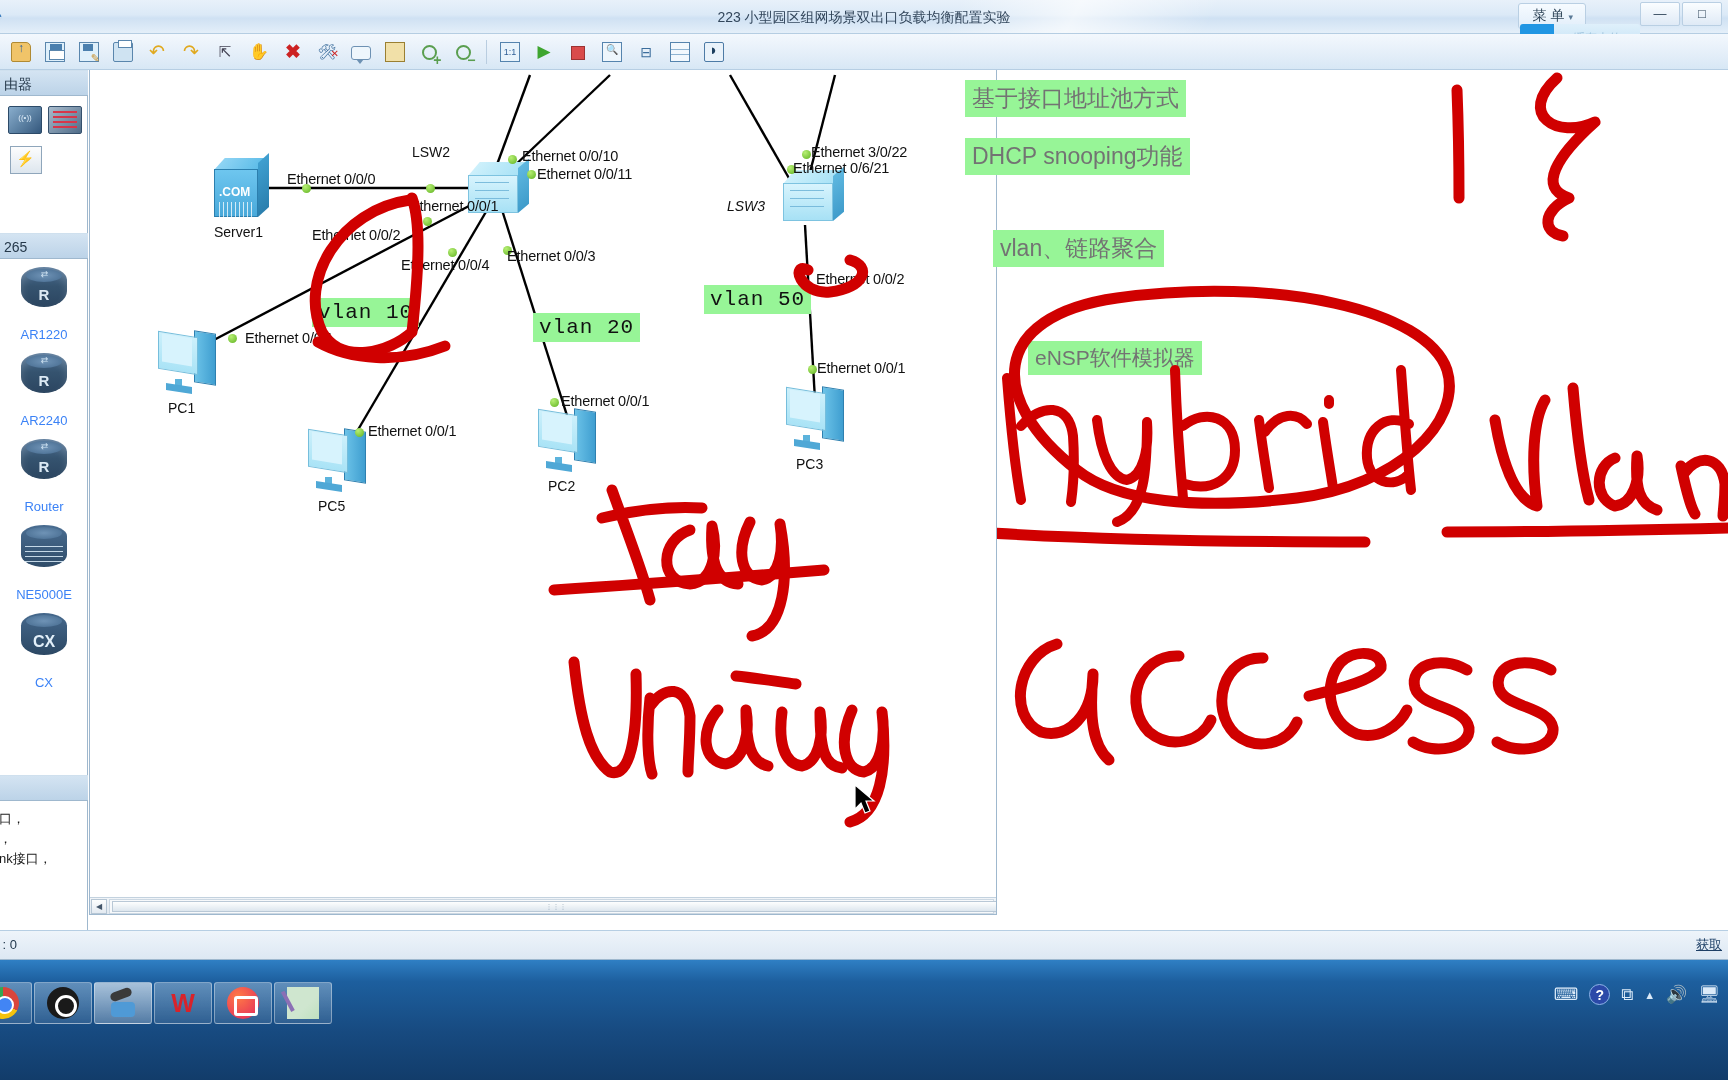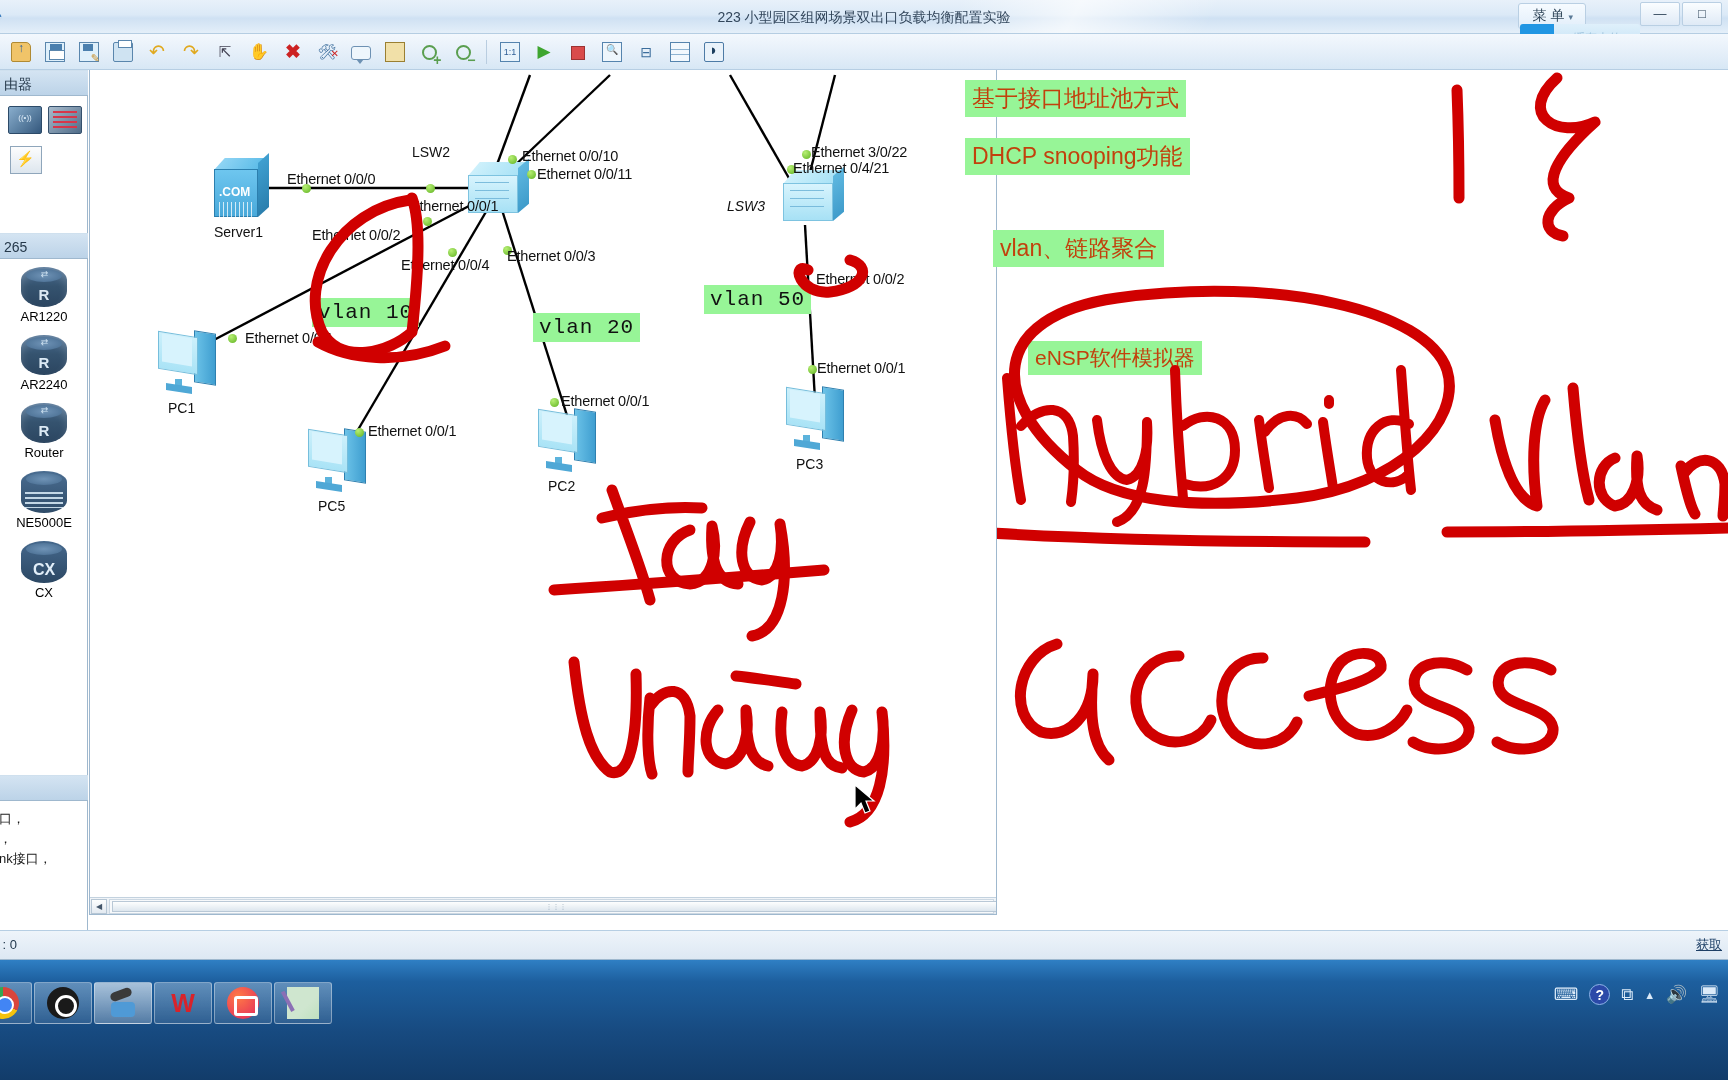--- a/index.html
+++ b/index.html
@@ -164,21 +164,21 @@
   .dev-icon-cx {
     width:46px;height:42px;margin:0 auto;
     background: linear-gradient(to bottom,#45688c 0%, #2c4864 100%);
     border-radius: 50%/30% 30% 34% 34%; position:relative;
   }
   .dev-icon-cx::before{
     content:"";position:absolute;left:5px;top:2px;width:36px;height:12px;
     background: radial-gradient(ellipse at center,#6f93b6,#456a8e); border-radius:50%;
   }
   .dev-icon-cx .cxl{position:absolute;left:0;right:0;bottom:4px;text-align:center;color:#e2eff9;font-size:16px;font-weight:bold;}
-  .dev-label { font-size: 13px; color: #000000; margin-top: 2px; }
+  .dev-label { font-size: 13px; color: #3b82f6; margin-top: 20px; }
 
   .side-sec3 { position: absolute; left: 0; top: 705px; width: 88px; }
   .side-desc { padding: 8px 3px 0 0; font-size: 13px; color: #1a1a1a; line-height: 20px; white-space: nowrap; }
   .side-desc div { margin-left: -14px; }
 
   
   .canvas-wrap {
     position: absolute; left: 89px; top: 70px; width: 908px; height: 845px;
     background: #fff; border: 1px solid #9fb8ce; border-top: none; overflow: hidden;
   }
@@ -253,21 +253,21 @@
 
   .vlan-tag {
     position:absolute; background:#97f597; color:#111;
     font-family:"Liberation Mono","DejaVu Sans Mono",monospace;
     font-size:21px; padding:3px 6px; white-space:nowrap; letter-spacing:1px;
   }
 
   
   .page-white { position:absolute; left:997px; top:70px; width:731px; height:845px; background:#fff; }
   .note-tag {
-    position:absolute; background:#97f597; color:#c2410c;
+    position:absolute; background:#97f597; color:#737373;
     font-size:23px; padding:3px 7px; white-space:nowrap;
     font-family:"Liberation Sans", sans-serif;
   }
 
   
   .statusbar {
     position:absolute; left:0; top:930px; width:1728px; height:30px;
     background: linear-gradient(to bottom,#eef4fa,#dde8f3);
     border-top:1px solid #b6cee3; border-bottom:1px solid #9fb8ce;
     font-size:13px; color:#22384c;
@@ -587,21 +587,21 @@
       <div class="greendot" style="left:718px; top:295px;"></div>
 
       <div class="port-label" style="left:197px; top:101px;">Ethernet 0/0/0</div>
       <div class="port-label" style="left:320px; top:128px;">Ethernet 0/0/1</div>
       <div class="port-label" style="left:222px; top:157px;">Ethernet 0/0/2</div>
       <div class="port-label" style="left:311px; top:187px;">Ethernet 0/0/4</div>
       <div class="port-label" style="left:417px; top:178px;">Ethernet 0/0/3</div>
       <div class="port-label" style="left:432px; top:78px;">Ethernet 0/0/10</div>
       <div class="port-label" style="left:447px; top:96px;">Ethernet 0/0/11</div>
       <div class="port-label" style="left:721px; top:74px;">Ethernet 3/0/22</div>
-      <div class="port-label" style="left:703px; top:90px;">Ethernet 0/4/21</div>
+      <div class="port-label" style="left:703px; top:90px;">Ethernet 0/6/21</div>
       <div class="port-label" style="left:726px; top:201px;">Ethernet 0/0/2</div>
       <div class="port-label" style="left:727px; top:290px;">Ethernet 0/0/1</div>
       <div class="port-label" style="left:155px; top:260px;">Ethernet 0/0/1</div>
       <div class="port-label" style="left:278px; top:353px;">Ethernet 0/0/1</div>
       <div class="port-label" style="left:471px; top:323px;">Ethernet 0/0/1</div>
 
       <div class="vlan-tag" style="left:222px; top:228px;">vlan 10</div>
       <div class="vlan-tag" style="left:443px; top:243px;">vlan 20</div>
       <div class="vlan-tag" style="left:614px; top:215px;">vlan 50</div>
 

